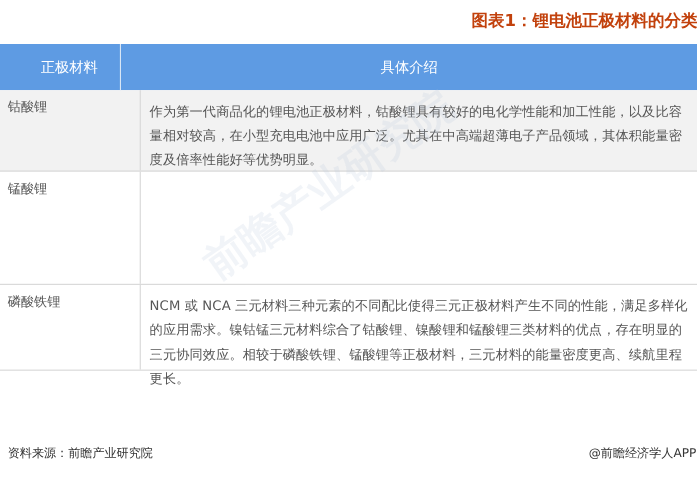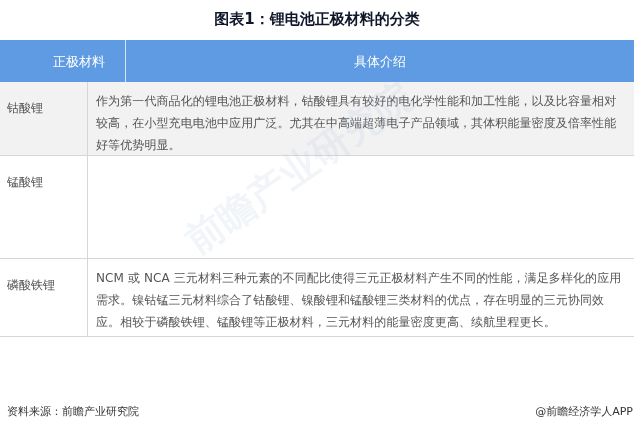--- a/index.html
+++ b/index.html
@@ -2,33 +2,33 @@
 <html><head>
   <meta charset="utf-8">
   <style>
     html, body { margin: 0; padding: 0; }
     body {
       width: 634px; height: 434px; background: #ffffff; overflow: hidden;
       font-family: "DejaVu Sans", "Liberation Sans", sans-serif;
       position: relative;
     }
     .title {
-      height: 40px; line-height: 38px; text-align: center;
-      font-size: 15px; font-weight: bold; color: #0f172a;
+      height: 40px; line-height: 38px; text-align: right;
+      font-size: 15px; font-weight: bold; color: #c2410c;
     }
     .table { position: relative; width: 634px; }
     .hrow {
       display: flex; height: 42px; background: #5e9be3; color: #ffffff;
       font-size: 13px;
     }
-    .hrow .c1 { width: 126px; box-sizing: border-box; text-align: right; padding-right: 20px; line-height: 44px; border-right: 1px solid #d9e6f5; }
+    .hrow .c1 { width: 110px; box-sizing: border-box; text-align: right; padding-right: 20px; line-height: 44px; border-right: 1px solid #d9e6f5; }
     .hrow .c2 { flex: 1; text-align: center; line-height: 44px; padding-right: 0; }
     .row { display: flex; border-bottom: 1px solid #d6d6d6; font-size: 12px; color: #555555; }
     .row.alt { background: #f2f2f2; }
-    .row .c1 { width: 88px; box-sizing: border-box; padding: 15px 0 0 7px; line-height: 22px; border-right: 1px solid #d6d6d6; }
+    .row .c1 { width: 128px; box-sizing: border-box; padding: 4px 0 0 7px; line-height: 22px; border-right: 1px solid #d6d6d6; }
     .row .c2 { flex: 1; padding: 8px 6px 8px 8px; line-height: 22px; letter-spacing: 0.1px; }
     .r1 { height: 73px; }
     .r2 { height: 102px; }
     .r3 { height: 58px; }
     .r4 { height: 77px; }
     .footer {
       position: absolute; left: 0; right: 0; top: 400px; height: 24px;
       font-size: 11px; color: #333333; line-height: 24px;
     }
     .footer .src { position: absolute; left: 7px; }

